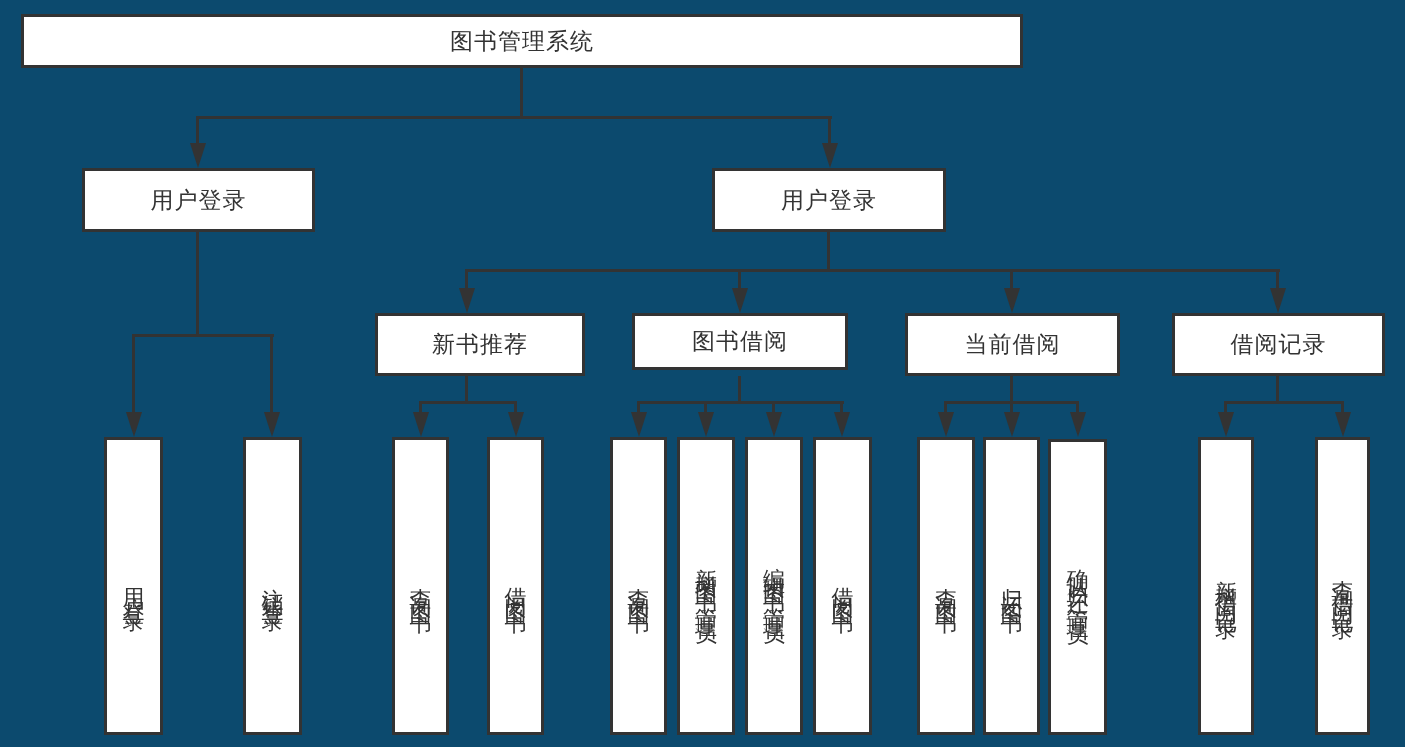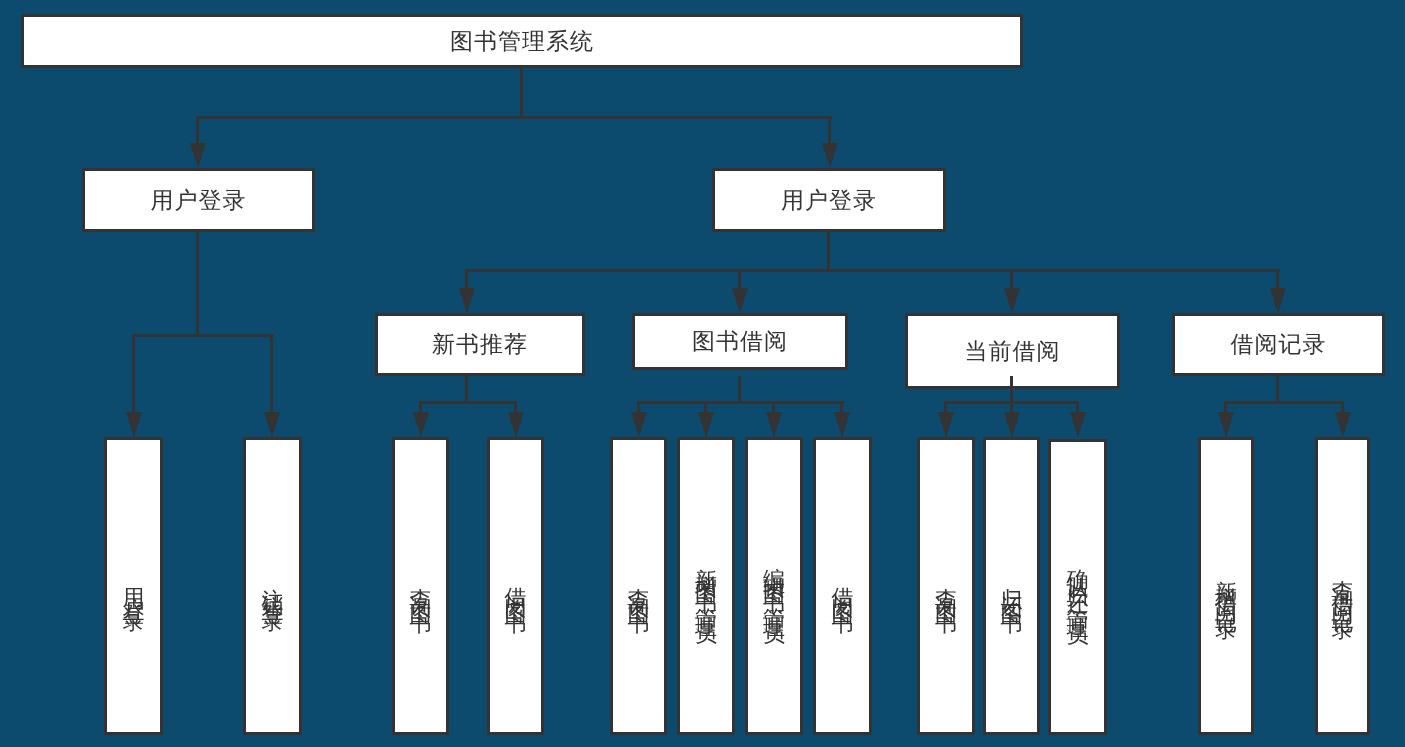--- a/index.html
+++ b/index.html
@@ -103,21 +103,21 @@
   <div class="ah" style="left:1004px; top:288px;"></div>
   <div class="vl" style="left:1276px; top:269px; height:23px;"></div>
   <div class="ah" style="left:1270px; top:288px;"></div>
 
   <div class="node" style="left:362px; top:313px; width:210px; height:63px;margin-left:13px;">
     <span>新书推荐</span>
   </div>
   <div class="node" style="left:632px; top:313px; width:216px; height:57px;">
     <span>图书借阅</span>
   </div>
-  <div class="node" style="left:905px; top:313px; width:215px; height:76px;">
+  <div class="node" style="left:905px; top:313px; width:215px; height:63px;">
     <span>当前借阅</span>
   </div>
   <div class="node" style="left:1172px; top:313px; width:213px; height:63px;">
     <span>借阅记录</span>
   </div>
 
   <div class="vl" style="left:465px; top:376px; height:28px;"></div>
   <div class="hl" style="left:419px; top:401px; width:98px;"></div>
   <div class="vl" style="left:419px; top:401px; height:15px;"></div>
   <div class="ah" style="left:413px; top:412px;"></div>

